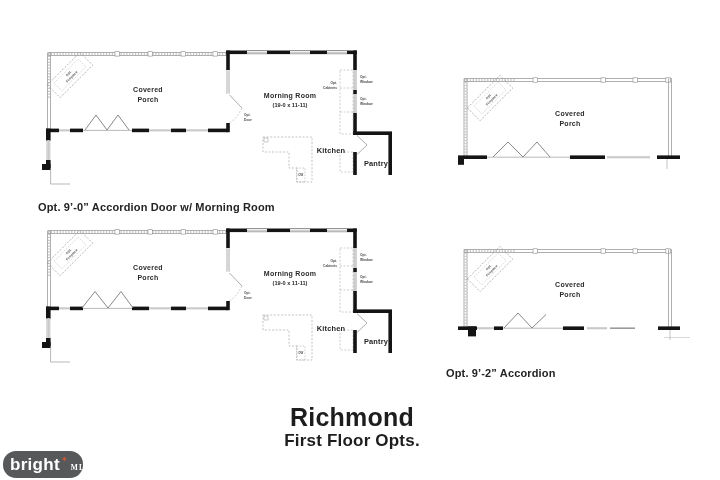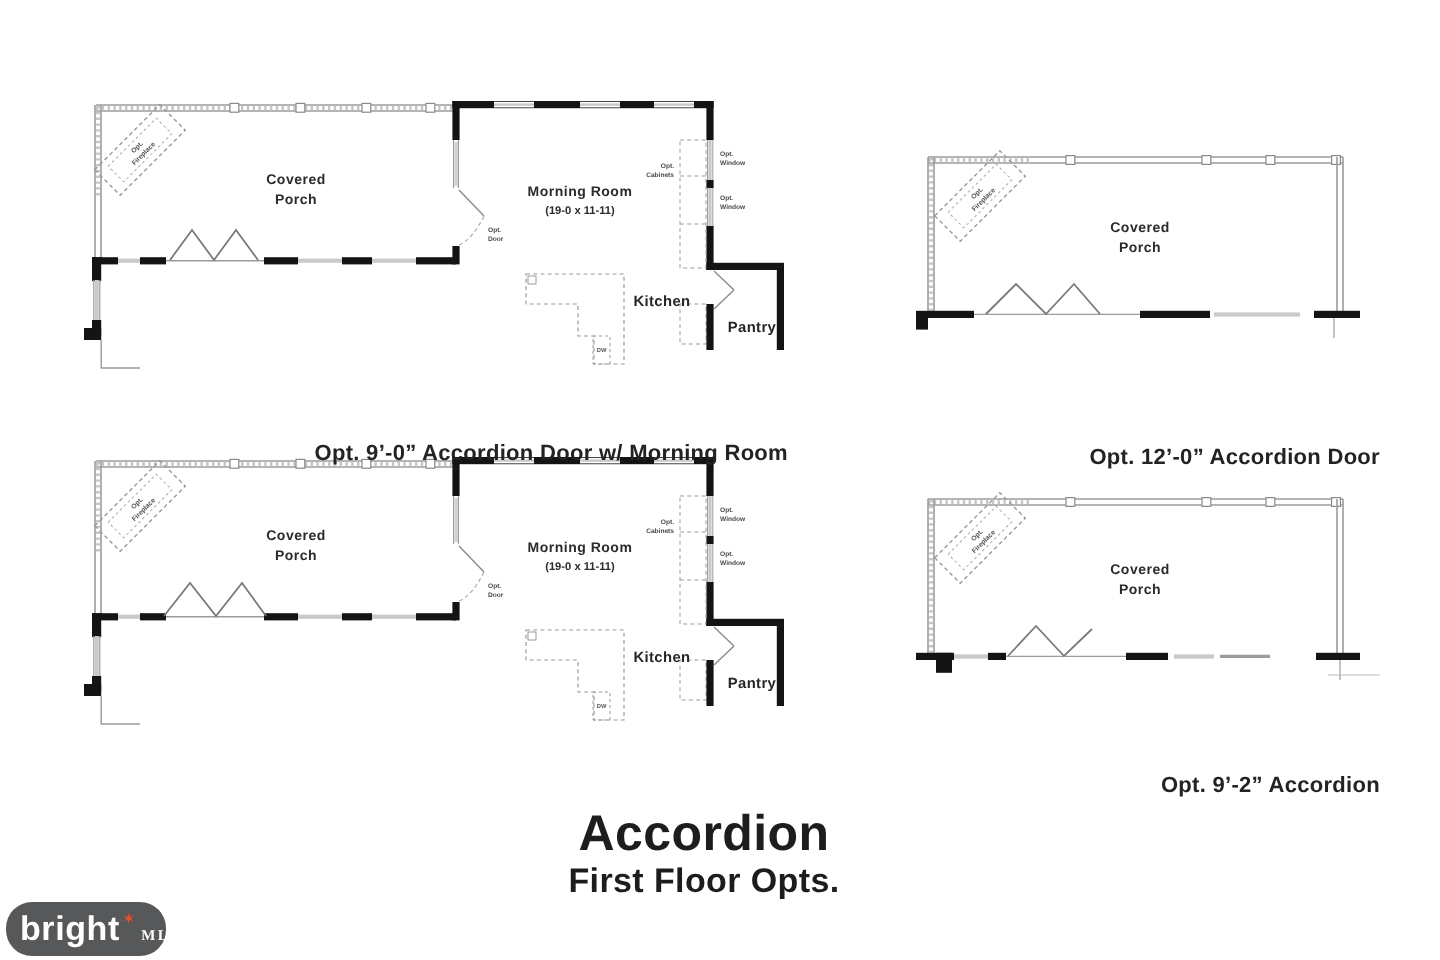--- a/index.html
+++ b/index.html
@@ -9,22 +9,22 @@
 
   
   .room-label{font:600 7px "Liberation Sans",sans-serif;fill:#2b2b2b;text-anchor:middle;letter-spacing:.25px;}
   .room-dims{font:600 5.6px "Liberation Sans",sans-serif;fill:#2b2b2b;text-anchor:middle;}
   .room-label-md{font:600 7.4px "Liberation Sans",sans-serif;fill:#262626;text-anchor:middle;letter-spacing:.2px;}
   .tiny-label{font:600 3.3px "Liberation Sans",sans-serif;fill:#4a4a4a;text-anchor:start;}
   .tiny-label-end{font:600 3.3px "Liberation Sans",sans-serif;fill:#4a4a4a;text-anchor:end;}
   .fire-label{font:600 3.4px "Liberation Sans",sans-serif;fill:#555;text-anchor:middle;}
   .dw-label{font:600 2.9px "Liberation Sans",sans-serif;fill:#555;text-anchor:middle;}
 
-  .caption{position:absolute;text-align:right;font-weight:700;font-size:11px;
-           color:#232323;letter-spacing:.15px;white-space:nowrap;margin-top:20px;}
+  .caption{position:absolute;text-align:left;font-weight:700;font-size:11px;
+           color:#232323;letter-spacing:.15px;white-space:nowrap;}
   .cap-a{left:38px;top:201px;width:356px;}
   .cap-b{left:446px;top:203px;width:244px;}
   .cap-c{left:38px;top:365px;width:356px;}
   .cap-d{left:446px;top:367px;width:244px;}
 
   .title-block{position:absolute;left:212px;top:404px;width:280px;text-align:center;color:#1d1d1d;}
   .title-main{font-weight:700;font-size:25px;line-height:27px;letter-spacing:.2px;}
   .title-sub{font-weight:700;font-size:17px;line-height:20px;letter-spacing:.2px;text-align:center;}
 
   .logo{position:absolute;left:3px;top:451px;width:80px;height:27px;background:#57585a;
@@ -231,25 +231,24 @@
     <g transform="translate(34,26) rotate(-45)">
       <text class="fire-label" x="0" y="-1">Opt.</text>
       <text class="fire-label" x="0" y="3.6">Fireplace</text>
     </g>
     <text class="room-label" x="114" y="44">Covered</text>
     <text class="room-label" x="114" y="54">Porch</text>
   </g>
 </svg>
 
 <div class="caption cap-a">Opt. 9’-0” Accordion Door w/ Morning Room</div>
-<div class="caption cap-b">Opt. 12’-0” Accordion Door</div>
 <div class="caption cap-d">Opt. 9’-2” Accordion</div>
 
 <div class="title-block">
-  <div class="title-main">Accordion</div>
+  <div class="title-main">Richmond</div>
   <div class="title-sub">First Floor Opts.</div>
 </div>
 
 <div class="logo">
   <span class="logo-brand">bright</span>
   <span class="logo-star">✶</span>
   <span class="logo-suffix">MLS</span>
 </div>
 
 </div>

